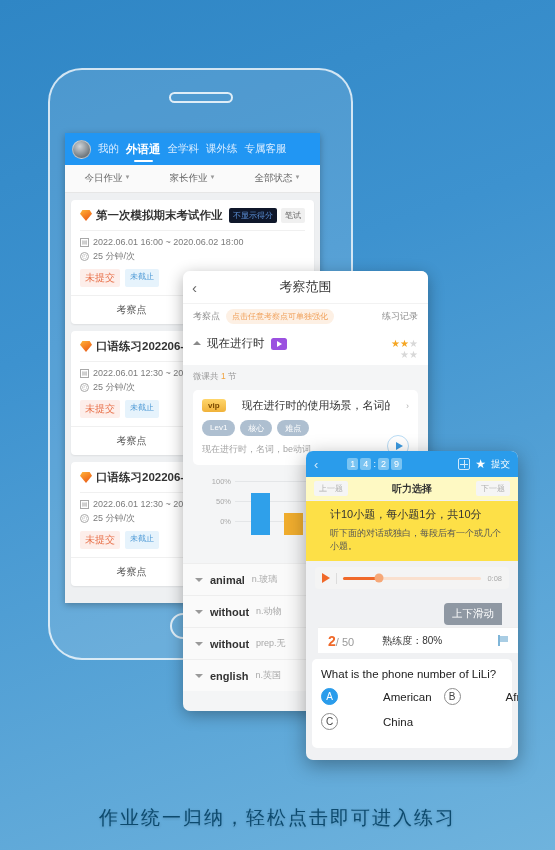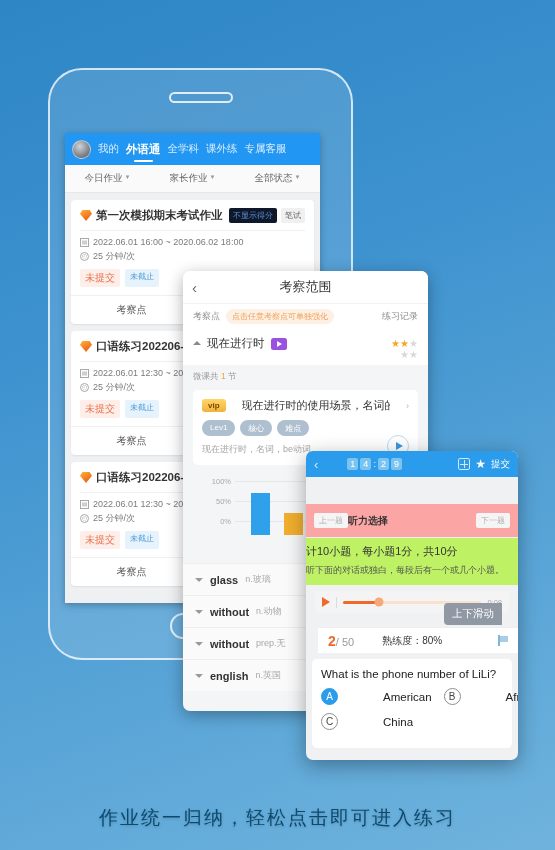--- a/index.html
+++ b/index.html
@@ -279,35 +279,34 @@
     height: 1.2px; background: #cfe8fb;
   }
   #s3-grid-icon::after {
     content: ""; position: absolute; top: 1px; bottom: 1px; left: 5px;
     width: 1.2px; background: #cfe8fb;
   }
   #s3-star { color: #fff; font-size: 12px; line-height: 1; }
   #s3-submit { color: #fff; font-size: 9.5px; white-space: nowrap; }
 
   #s3-qnav {
-    height: 34px; background: #fca5a5;
+    height: 24px; background: #fef9c3;
     display: flex; align-items: center; padding: 0 8px;
     border-bottom: 1px solid #f0f0f0;
-    margin-top: 27px;
   }
   .qnav-btn {
     font-size: 8px; color: #b0b0b0; background: #f5f5f5;
     padding: 2px 5px; border-radius: 2px;
   }
   #s3-qnav-title {
-    flex: 1; font-size: 10px;
+    flex: 1; text-align: center; font-size: 10px;
     color: #333; font-weight: bold;
   }
 
-  #s3-instructions { background: #bef264; padding: 6px 9px 8px 0; }
+  #s3-instructions { background: #fde047; padding: 6px 9px 8px 24px; }
   #s3-instr-main { font-size: 11px; color: #333; margin-bottom: 5px; }
   #s3-instr-sub { font-size: 9px; color: #555; line-height: 1.45; }
 
   #s3-audio {
     background: #f4f4f4; margin: 6px 9px 0 9px;
     border-radius: 4px; height: 22px;
     display: flex; align-items: center; gap: 6px; padding: 0 7px;
   }
   #s3-audio-play {
     width: 0; height: 0; flex: 0 0 auto;
@@ -544,21 +543,21 @@
     <div class="gridline" style="top: 30px;"></div>
     <div class="gridline" style="top: 50px;"></div>
     <div class="bar" id="bar1" style="height: 42px;"></div>
     <div class="bar" id="bar2" style="height: 22px;"></div>
     <div id="s2-startbtn">开始练</div>
   </div>
 
   <div id="s2-words">
     <div class="wordrow">
       <div class="tri-down" style="margin-top:0"></div>
-      <span class="word-en">glass</span>
+      <span class="word-en">animal</span>
       <span class="word-cn">n.玻璃</span>
     </div>
     <div class="wordrow">
       <div class="tri-down" style="margin-top:0"></div>
       <span class="word-en">without</span>
       <span class="word-cn">n.动物</span>
     </div>
     <div class="wordrow">
       <div class="tri-down" style="margin-top:0"></div>
       <span class="word-en">without</span>

